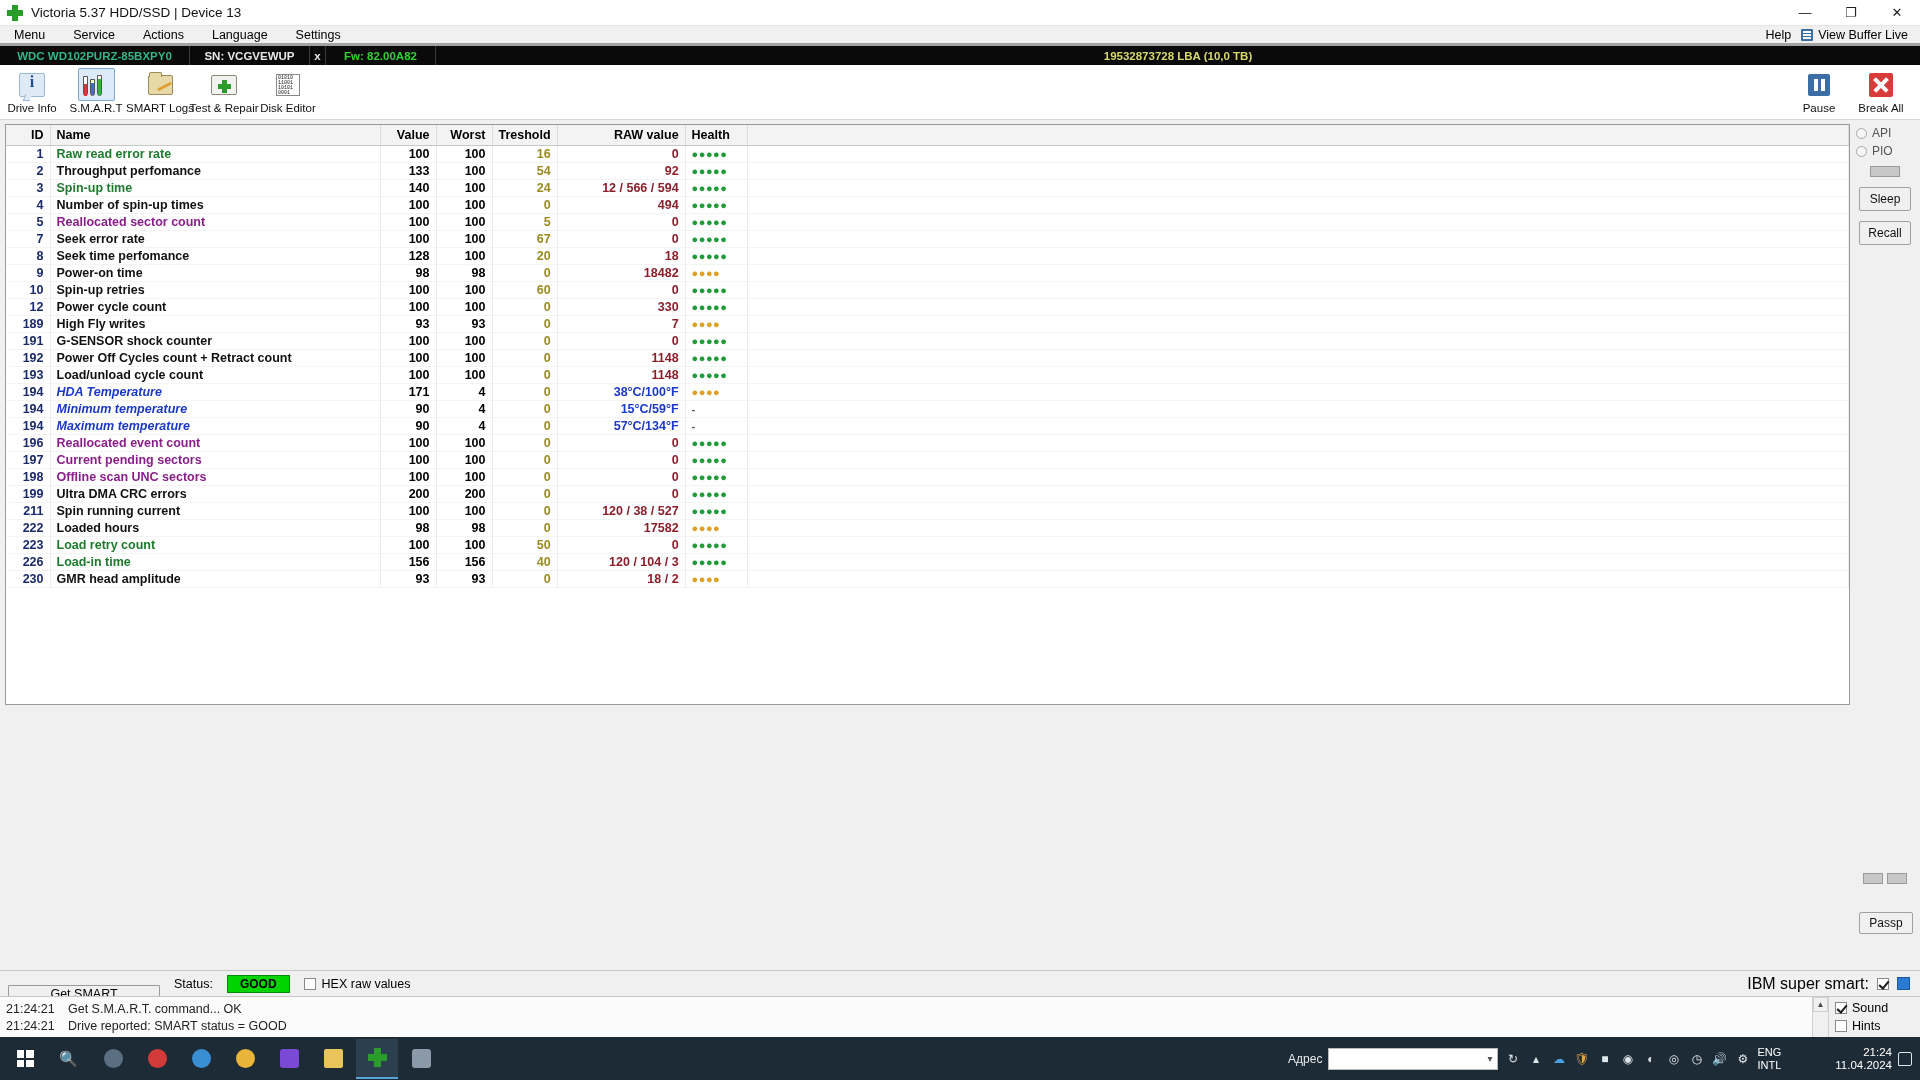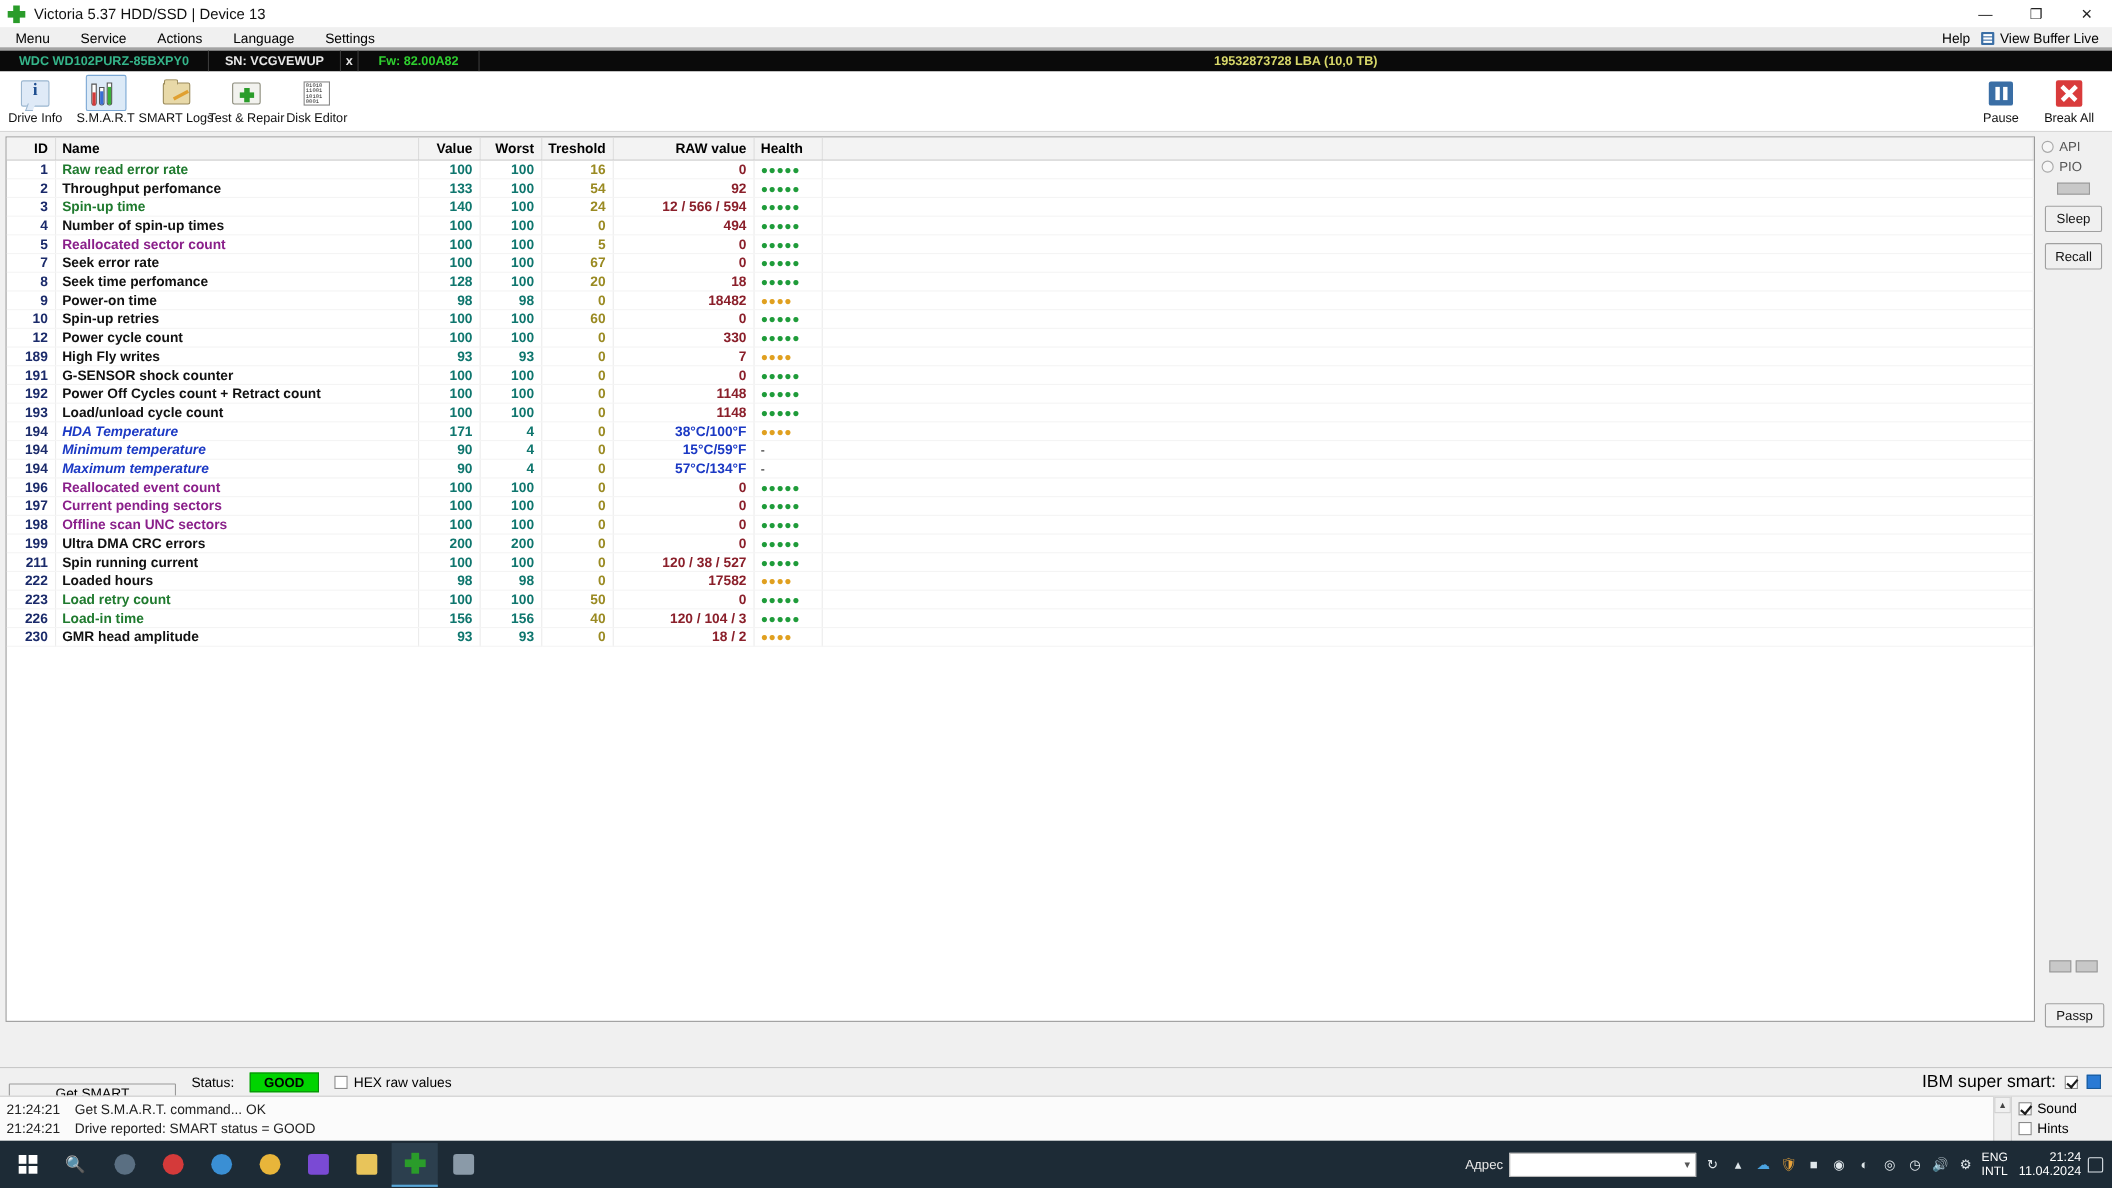--- a/index.html
+++ b/index.html
@@ -88,21 +88,21 @@
     word-break:break-all; }
   .ico-pause { width:22px; height:22px; background:#3a6ea5; border-radius:2px; position:relative; }
   .ico-pause::before,.ico-pause::after{content:"";position:absolute;top:5px;width:4px;height:12px;background:#fff;}
   .ico-pause::before{left:6px;} .ico-pause::after{left:13px;}
   .ico-stop { width:24px; height:24px; background:#d93b3b; border-radius:2px; position:relative; }
   .ico-stop::before,.ico-stop::after{content:"";position:absolute;left:3px;top:10px;width:18px;height:3.5px;background:#fff;}
   .ico-stop::before{transform:rotate(45deg);} .ico-stop::after{transform:rotate(-45deg);}
 
   
   .body-area { position:relative; height: 850px; display:flex; background:#f0f0f0; }
-  .table-panel { position:relative; margin:4px 0 0 5px; width: 1845px; height: 805px;
+  .table-panel { position:relative; margin:4px 0 0 5px; width: 1845px; height: 581px;
     background:#ffffff; border:1px solid #9a9a9a; overflow:hidden; }
 
   table.smart { width:100%; border-collapse:collapse; font-size:12.5px; }
   table.smart thead th {
     background:#f3f3f3; font-weight:bold; color:#000; font-size:12.5px;
     border-bottom:1px solid #c8c8c8; border-right:1px solid #dcdcdc;
     height:20px; padding:0 6px; white-space:nowrap;
   }
   table.smart tbody td {
     height:17px; padding:0 6px; border-right:1px solid #ececec;
@@ -110,21 +110,21 @@
   }
   .c-id    { width:44px; text-align:right; }
   .c-name  { width:330px; text-align:left; }
   .c-val   { width:56px; text-align:right; }
   .c-worst { width:56px; text-align:right; }
   .c-thr   { width:56px; text-align:right; }
   .c-raw   { width:128px; text-align:right; }
   .c-health{ width:62px; text-align:left; padding-left:8px; }
   .c-rest  { width:auto; }
   td.c-id { color:#1a2a6a; }
-  td.c-val, td.c-worst { color:#0f766e; }
+  td.c-val, td.c-worst { color:#000000; }
   td.c-thr { color:#9a8a22; }
   td.c-raw { color:#8a1f2a; }
   .nm-green  { color:#1f7a2e; }
   .nm-dark   { color:#111111; }
   .nm-blue   { color:#1b39c4;font-style:italic; }
   .nm-purple { color:#8a1f8a; }
   .raw-blue  { color:#1b39c4 !important; }
   .dots { letter-spacing:0.5px; font-size:11px; }
   .dots.good { color:#1f9c3a; }
   .dots.warn { color:#e0a020; }
@@ -186,21 +186,21 @@
   .win-logo { width:17px; height:17px; display:grid; grid-template-columns:1fr 1fr;
     grid-template-rows:1fr 1fr; gap:2px; }
   .win-logo span { background:#ffffff; }
   .gl { width:19px; height:19px; border-radius:50%; display:block; }
   .tray { margin-left:auto; display:flex; align-items:center; gap:6px; padding-right:8px; color:#fff; font-size:11.5px; }
   .lang-box { width:170px; height:22px; background:#ffffff; border:1px solid #b8b8b8;
     display:flex; align-items:center; justify-content:flex-end; padding-right:5px; font-size:10px; color:#555; }
   .lang-label { color:#e8e8e8; font-size:12px; }
   .tray-ico { width:17px; height:17px; display:flex; align-items:center; justify-content:center;
     color:#dfe6ea; font-size:12px; }
-  .clock { text-align:right; line-height:13px; font-size:11.5px; color:#fff; padding-left:4px; }
+  .clock { text-align:right; line-height:13px; font-size:11.5px; color:#fff; padding-left:4px;margin-left:44px; }
   .kbd { text-align:left; line-height:13px; font-size:11px; color:#fff; }
   .notif { width:14px; height:14px; border:1.5px solid #dfe6ea; border-radius:2px 2px 2px 0; }
 </style>
 </head>
 <body>
 
 <div id="app">
 
   <div class="titlebar">
     <div class="title-icon">

